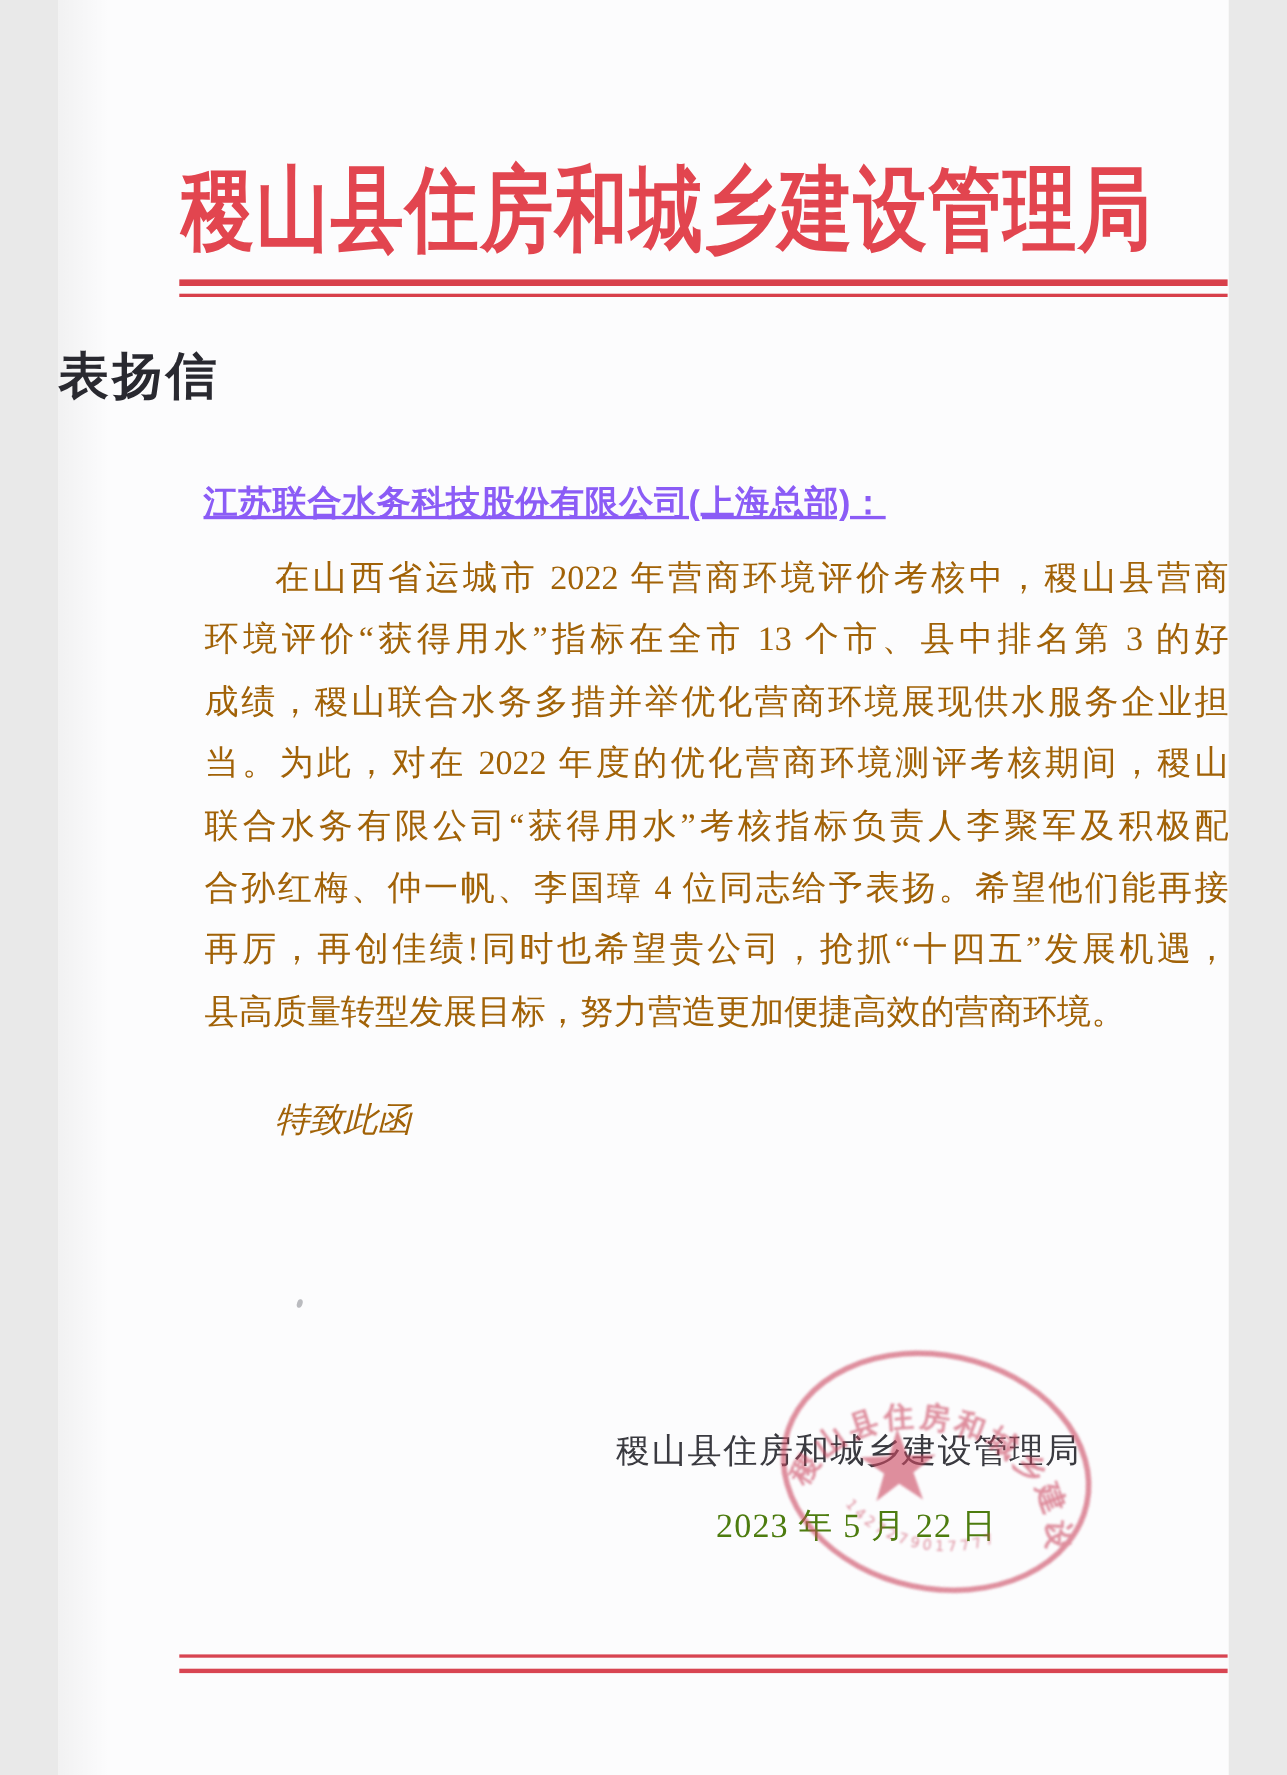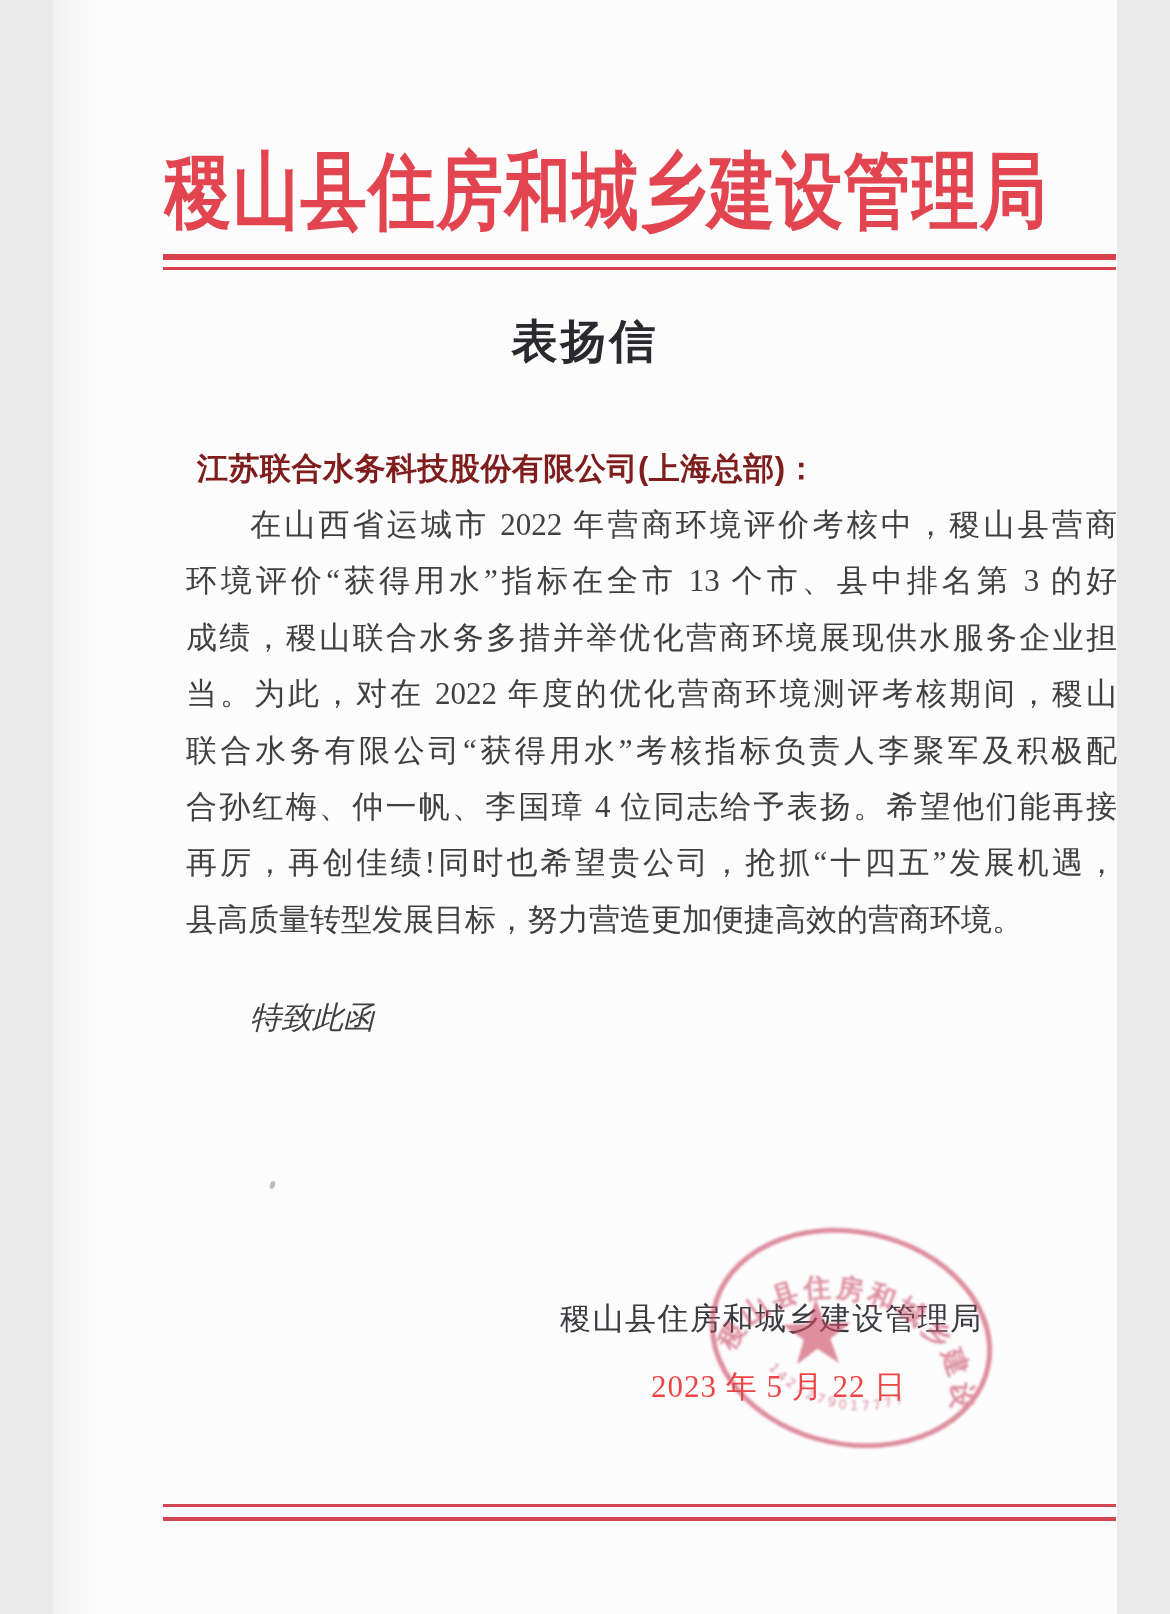--- a/index.html
+++ b/index.html
@@ -32,52 +32,53 @@
     letter-spacing:2px;
   }
   .rule{position:absolute;left:110px;width:953px;}
   .rule-top-thick{top:254px;height:6px;background:#d8404b;}
   .rule-top-thin{top:267px;height:3px;background:#d8404b;}
   .rule-bot-thin{top:1504px;height:3px;background:#d84552;}
   .rule-bot-thick{top:1517px;height:4px;background:#d84552;}
   
   .doc-title{
     position:absolute;top:314px;left:0;width:100%;margin:0;
-    text-align:center;
+    text-align:left;
     font-family:var(--sans);font-weight:700;
     font-size:46px;line-height:1.2;letter-spacing:3px;
     color:#292930;
   }
   .salutation{
-    position:absolute;left:132px;top:436px;margin:12px;
+    position:absolute;left:132px;top:436px;margin:0;
     font-family:var(--sans);font-weight:700;
-    font-size:31px;color:#7f1d1d;letter-spacing:0.5px;
+    font-size:31px;color:#8b5cf6;letter-spacing:0.5px;
     white-space:nowrap;
+    text-decoration:underline;
   }
   .body-block{
     position:absolute;left:133px;top:497px;width:931px;
     font-family:var(--serif);
-    font-size:31px;color:#404040;
+    font-size:31px;color:#a16207;
   }
   .line{
     margin:0;height:56.4px;line-height:56.4px;
     overflow:hidden;
   }
   .justify{text-align:justify;text-align-last:justify;}
   .indent{text-indent:64px;}
   .lastline{text-align:left;}
   .closing{margin-top:42px;text-indent:64px;text-align:left;font-style:italic;}
   .signature{
     position:absolute;left:507px;top:1298px;margin:0;
     font-size:31px;color:#3a3a40;letter-spacing:1.5px;
     white-space:nowrap;
   }
   .date-line{
     position:absolute;left:598px;top:1366px;margin:0;
-    font-size:31px;color:#ef4444;letter-spacing:1px;
+    font-size:31px;color:#4d7c0f;letter-spacing:1px;
     white-space:nowrap;
   }
   .seal{
     position:absolute;left:650px;top:1224px;
     width:296px;height:228px;
     pointer-events:none;
   }
   .speck{
     position:absolute;left:217px;top:1181px;width:5px;height:8px;
     background:#8d9096;border-radius:50%;

